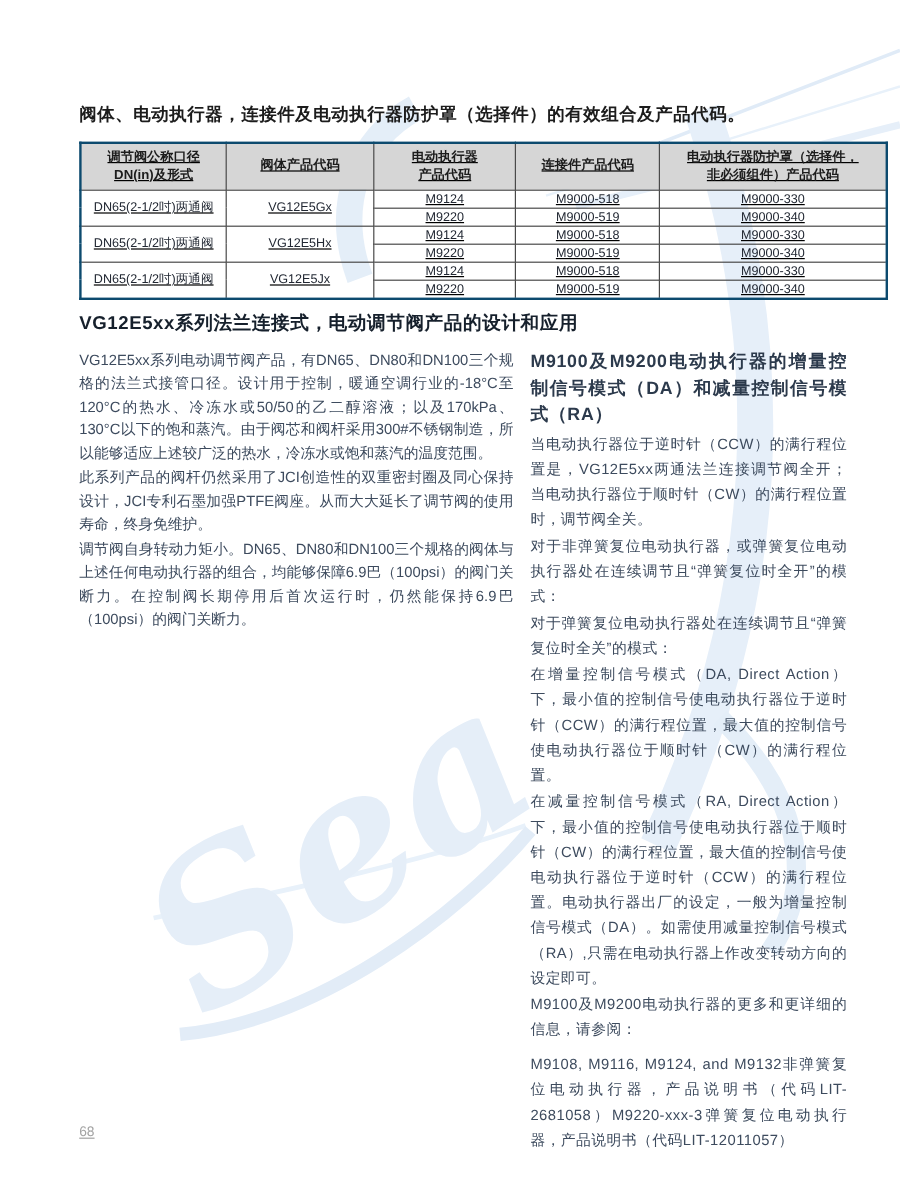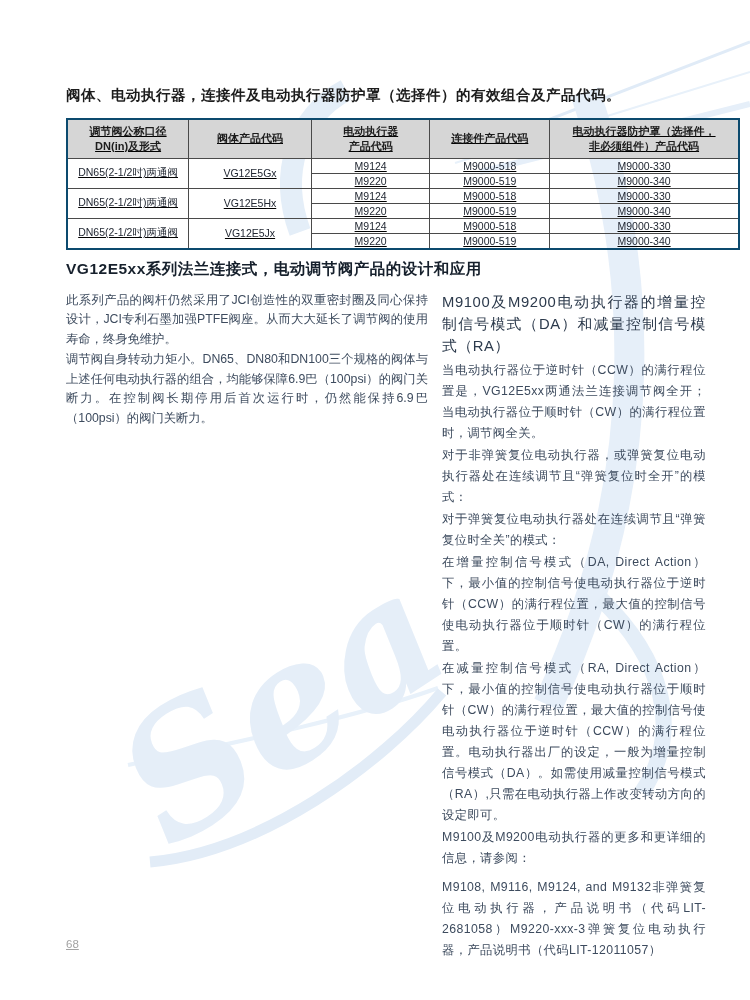--- a/index.html
+++ b/index.html
@@ -28,21 +28,21 @@
 
   .cols { display:flex; width:674px; }
   .col-left  { flex:0 0 362px; }
   .col-gap   { flex:0 0 14px; }
   .col-right { flex:0 0 264px; }
 
   .col-left p {
     font-size:12.3px; line-height:19.5px; color:#3d4b5e; text-align:justify; margin-bottom:1px;
   }
   .right-heading {
-    font-size:14.8px; font-weight:normal; color:#2c3a4c; line-height:22px;
+    font-size:14.8px; font-weight:bold; color:#2c3a4c; line-height:22px;
     letter-spacing:0.6px; margin-bottom:3px; text-align:justify;
   }
   .col-right p {
     font-size:12.3px; line-height:21px; color:#3d4b5e; text-align:justify;
     letter-spacing:0.4px; margin-bottom:1px;
   }
   .col-right p.ref-list { margin-top:8px; }
 
   .page-number { position:absolute; left:66px; top:938px; font-size:11.5px; color:#a3a3a3; z-index:1;text-decoration:underline; }
 </style>
@@ -126,20 +126,21 @@
           <td>M9000-519</td>
           <td>M9000-340</td>
         </tr>
       </tbody>
     </table>
 
     <div class="section-heading">VG12E5xx系列法兰连接式，电动调节阀产品的设计和应用</div>
 
     <div class="cols">
       <div class="col-left">
+        <p>VG12E5xx系列电动调节阀产品，有DN65、DN80和DN100三个规格的法兰式接管口径。设计用于控制，暖通空调行业的-18°C至120°C的热水、冷冻水或50/50的乙二醇溶液；以及170kPa、130°C以下的饱和蒸汽。由于阀芯和阀杆采用300#不锈钢制造，所以能够适应上述较广泛的热水，冷冻水或饱和蒸汽的温度范围。</p>
         <p>此系列产品的阀杆仍然采用了JCI创造性的双重密封圈及同心保持设计，JCI专利石墨加强PTFE阀座。从而大大延长了调节阀的使用寿命，终身免维护。</p>
         <p>调节阀自身转动力矩小。DN65、DN80和DN100三个规格的阀体与上述任何电动执行器的组合，均能够保障6.9巴（100psi）的阀门关断力。在控制阀长期停用后首次运行时，仍然能保持6.9巴（100psi）的阀门关断力。</p>
       </div>
       <div class="col-gap"></div>
       <div class="col-right">
         <div class="right-heading">M9100及M9200电动执行器的增量控制信号模式（DA）和减量控制信号模式（RA）</div>
         <p>当电动执行器位于逆时针（CCW）的满行程位置是，VG12E5xx两通法兰连接调节阀全开；当电动执行器位于顺时针（CW）的满行程位置时，调节阀全关。</p>
         <p>对于非弹簧复位电动执行器，或弹簧复位电动执行器处在连续调节且“弹簧复位时全开”的模式：</p>
         <p>对于弹簧复位电动执行器处在连续调节且“弹簧复位时全关”的模式：</p>
         <p>在增量控制信号模式（DA, Direct Action）下，最小值的控制信号使电动执行器位于逆时针（CCW）的满行程位置，最大值的控制信号使电动执行器位于顺时针（CW）的满行程位置。</p>

